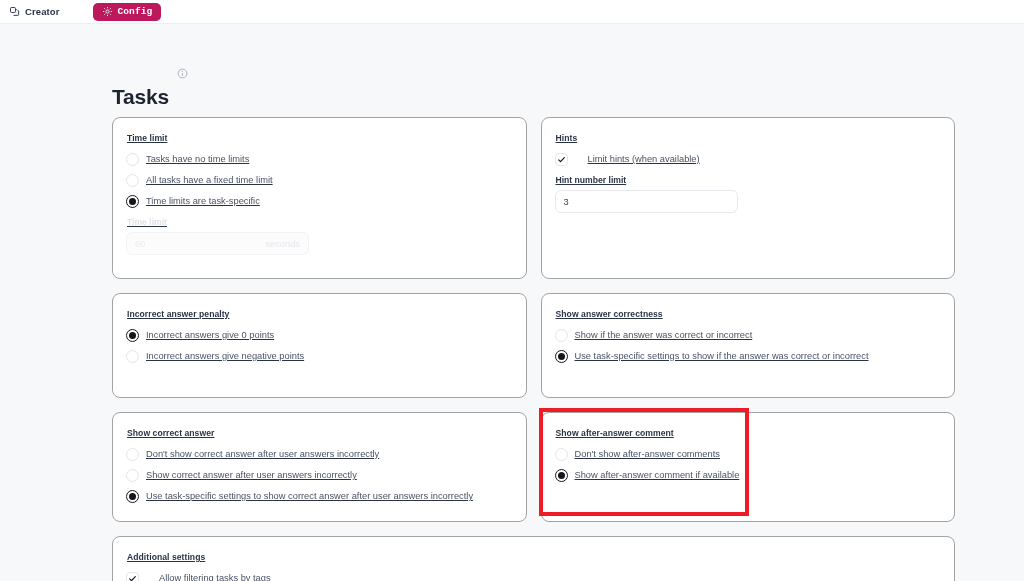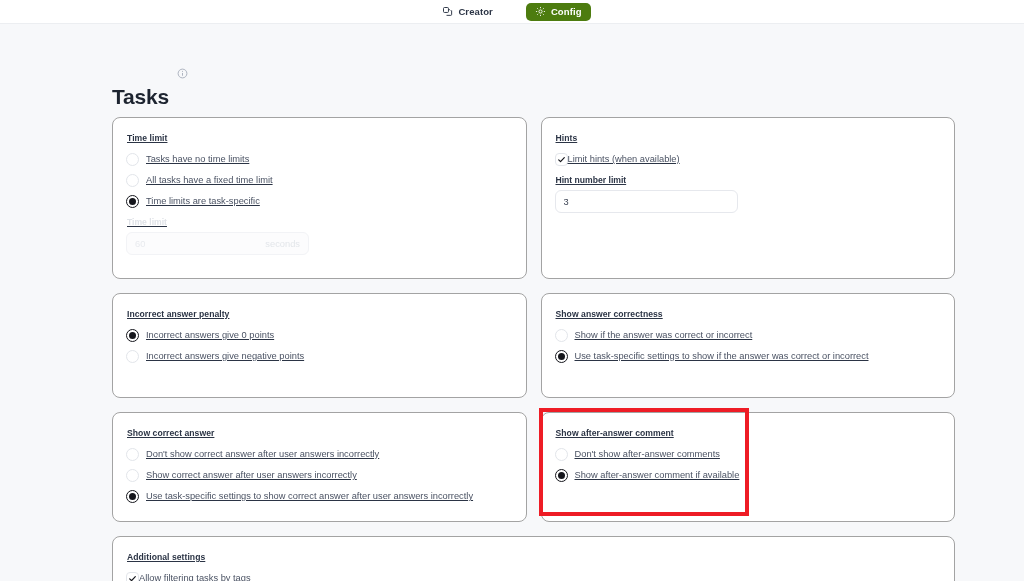--- a/index.html
+++ b/index.html
@@ -13,39 +13,38 @@
     overflow: hidden;
   }
 
   
   .topbar {
     height: 24px;
     background: #ffffff;
     border-bottom: 1px solid #eceef1;
     display: flex;
     align-items: center;
-    justify-content: center;
     gap: 24px;
   }
   .tab {
     display: flex; align-items: center; gap: 5px;
     height: 18px;
     padding: 0 9px;
     border-radius: 5px;
     font-size: 9.5px;
     font-weight: 700;
     letter-spacing: .1px;
     color: #2b3445;
     cursor: pointer;
     background: transparent;
     border: none;
     line-height: 1;
     white-space: nowrap;
   }
-  .tab.active { background: #4d7c0f; color: #ffffff; }
+  .tab.active { background: #be185d; color: #ffffff; font-family: Liberation Mono, monospace; }
   .tab .ico { display: inline-flex; width: 11px; height: 11px; }
   .tab .ico svg { width: 11px; height: 11px; display: block; }
 
   
   .page { padding: 0; }
   .title-row {
     display: flex; align-items: center; gap: 8px;
     padding: 16px 0 10px 112px;
   }
   .title {
@@ -108,21 +107,21 @@
     background: #15161c;
   }
   .opt-label {
     font-size: 9.3px;
     color: #4a5263;
     line-height: 1;
     white-space: nowrap;
   }
 
   
-  .chk-row { display: flex; align-items: center; gap: 0; height: 21px; cursor: pointer; }
+  .chk-row { display: flex; align-items: center; gap: 20px; height: 21px; cursor: pointer; }
   .chk {
     width: 13px; height: 13px; flex: none;
     border-radius: 4px;
     border: 1.3px solid #e2e5ea;
     background: #ffffff;
     display: inline-flex; align-items: center; justify-content: center;
     color: #15161c;
   }
   .chk svg { width: 9px; height: 9px; display: block; }
 

